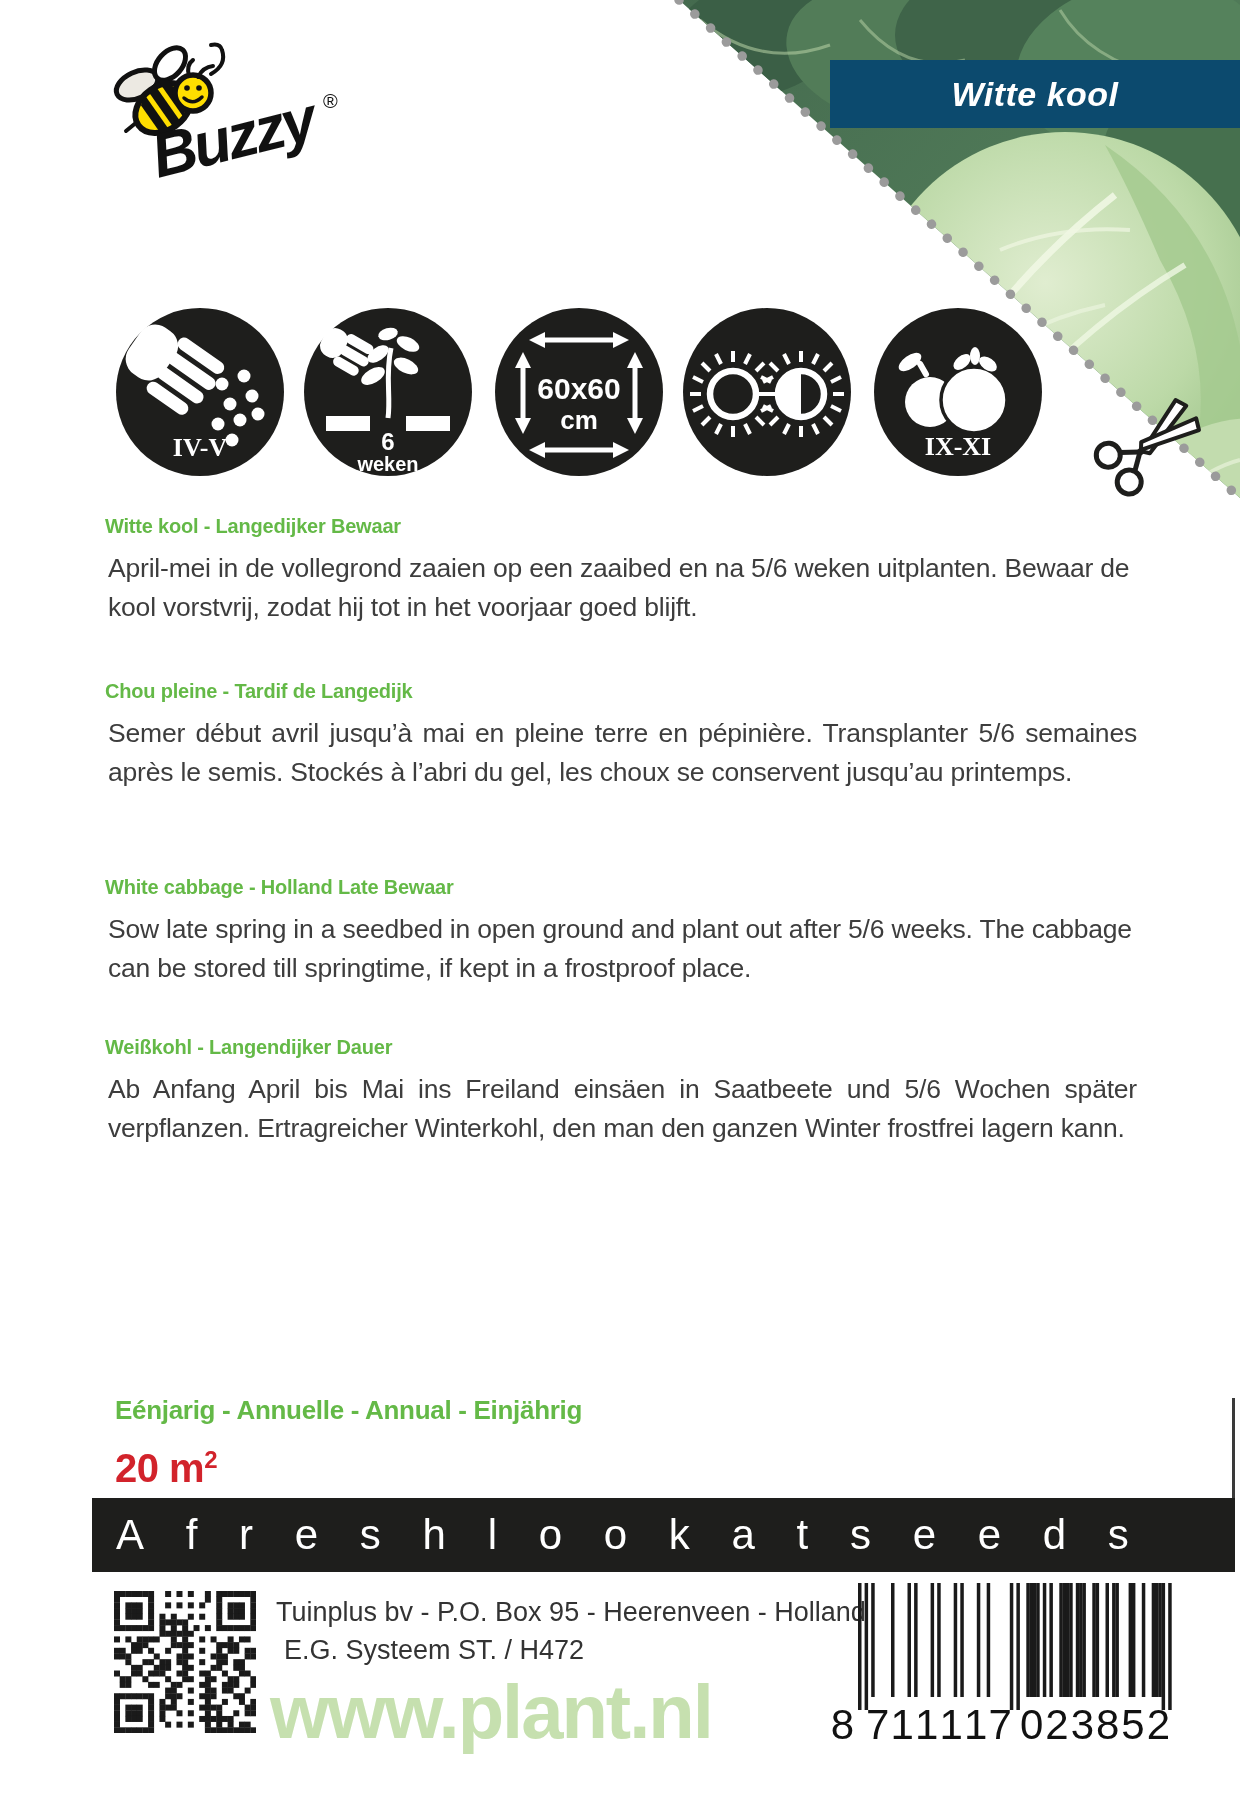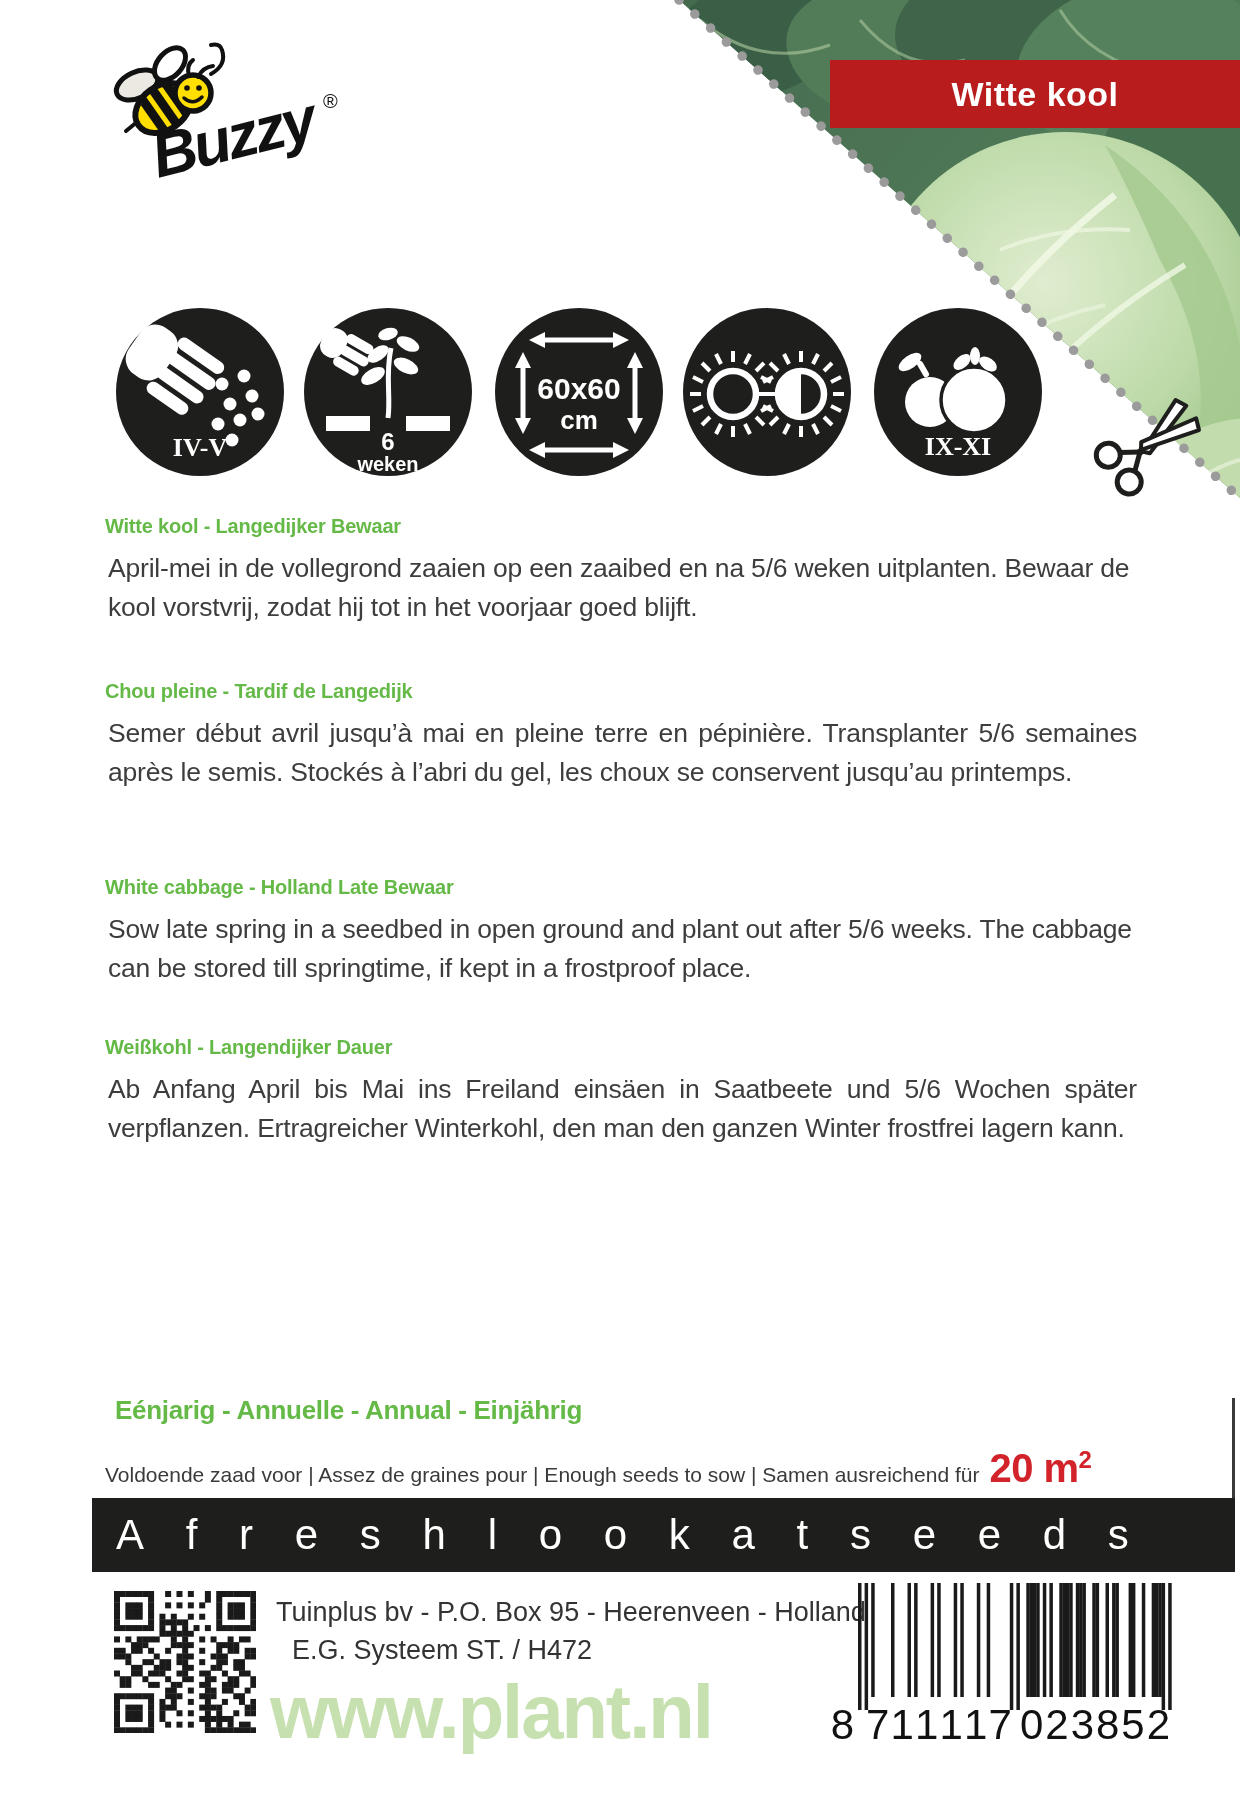--- a/index.html
+++ b/index.html
@@ -8,21 +8,21 @@
   svg text{font-family:"Liberation Sans","DejaVu Sans",sans-serif;}
   .serif{font-family:"Liberation Serif","DejaVu Serif",serif;}
   .abs{position:absolute;}
 
   
   #photo{position:absolute;left:0;top:0;pointer-events:none;}
   #cutline{position:absolute;left:0;top:0;pointer-events:none;}
 
   
   .variety-band{position:absolute;left:830px;top:60px;width:410px;height:68px;
-    background:#b91c1c;display:flex;align-items:center;justify-content:center;}
+    background:#0c4a6e;display:flex;align-items:center;justify-content:center;font-style:italic;}
   .variety-band span{color:#fff;font-weight:bold;font-size:34px;letter-spacing:0.5px;}
 
   
   .icon-circle{position:absolute;width:170px;height:170px;}
 
   
   .lang-block{position:absolute;left:105px;width:1035px;}
   .lang-block h2{margin:0 0 11px 0;font-size:20px;font-weight:bold;color:#64B947;letter-spacing:-0.2px;}
   .lang-block p{margin:3px;font-size:26.5px;line-height:39px;color:#3D3D3D;letter-spacing:-0.2px;}
   .lang-block p.justify{text-align:justify;}
@@ -36,21 +36,21 @@
   .seeds-line sup{font-size:24px;font-weight:bold;color:#D2232B;}
 
   .edge-mark{position:absolute;left:1232px;top:1398px;width:3px;height:102px;background:#3A3A3A;}
 
   .tagline-bar{position:absolute;left:92px;top:1498px;width:1143px;height:74px;background:#1E1E1C;}
   .tagline-letters{position:absolute;left:24px;right:106px;top:0;bottom:0;
     display:flex;justify-content:space-between;align-items:center;
     color:#fff;font-size:42px;font-weight:normal;}
 
   .address-1{position:absolute;left:276px;top:1597px;font-size:27px;color:#333;}
-  .address-2{position:absolute;left:292px;top:1635px;font-size:27px;color:#333;}
+  .address-2{position:absolute;left:284px;top:1635px;font-size:27px;color:#333;}
   .website{position:absolute;left:270px;top:1668px;font-size:76px;font-weight:bold;
     color:#C6E0AF;letter-spacing:-2px;}
 
   #qr-svg{position:absolute;left:114px;top:1591px;}
   #barcode-svg{position:absolute;left:858px;top:1583px;}
   .bc-digit{position:absolute;font-size:42px;color:#111;top:1701px;}
   .bc-first{left:828px;width:26px;text-align:right;}
   .bc-g1{left:866px;width:146px;display:flex;justify-content:space-between;}
   .bc-g2{left:1020px;width:150px;display:flex;justify-content:space-between;}
 </style>
@@ -285,21 +285,20 @@
   </section>
 
   <section class="lang-block" style="top:1036px">
     <h2>Weißkohl - Langendijker Dauer</h2>
     <p class="justify">Ab Anfang April bis Mai ins Freiland einsäen in Saatbeete und 5/6 Wochen später verpflanzen. Ertragreicher Winterkohl, den man den ganzen Winter frostfrei lagern kann.</p>
   </section>
 
   <div class="annual-line">Eénjarig - Annuelle - Annual - Einjährig</div>
 
   <div class="seeds-line">
-    <span class="label">Voldoende zaad voor | Assez de graines pour | Enough seeds to sow | Samen ausreichend für</span>
     <span class="value"><span>20 m</span><sup>2</sup></span>
   </div>
 
   <div class="edge-mark"></div>
 
   <div class="tagline-bar">
     <div class="tagline-letters">
         <span>A</span>
         <span>f</span>
         <span>r</span>

